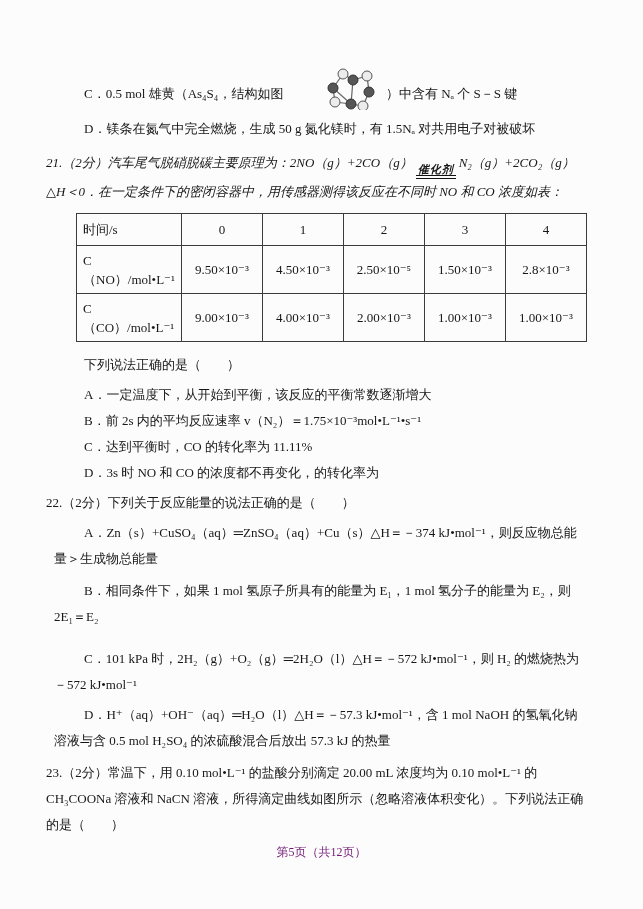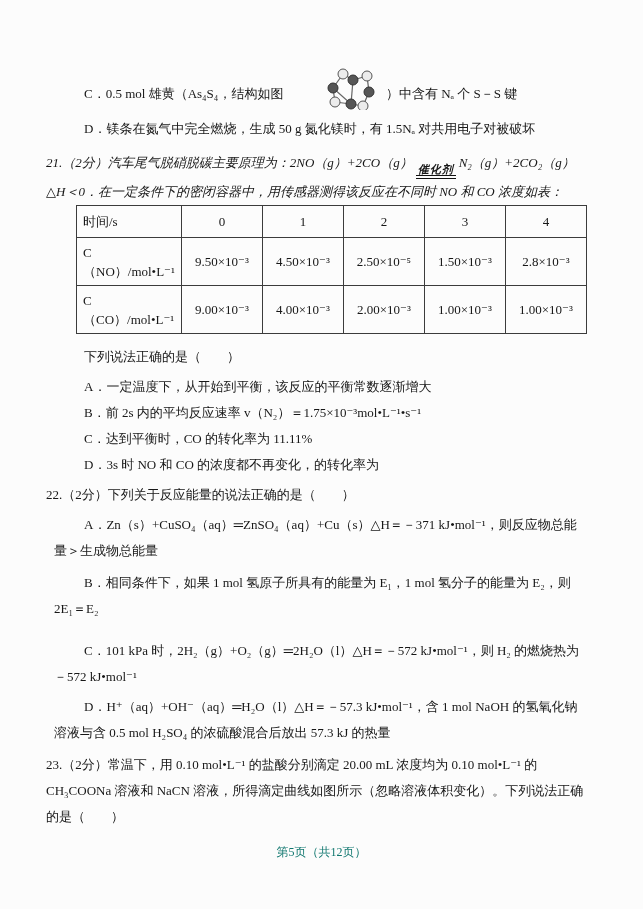--- a/index.html
+++ b/index.html
@@ -42,21 +42,21 @@
   }
   .cond-arrow {
     display:block;
     height:4px;
     border-top:1.4px solid #111;
     border-bottom:1.4px solid #111;
   }
 
   table {
     border-collapse:collapse;
-    margin:0 0 10px 30px;
+    margin:8px 0 10px 30px;
   }
   td {
     border:1px solid #3c3c3c;
     text-align:center;
     font-size:13px;
     line-height:19px;
     padding:2px 6px;
     background:#fcfcfc;
   }
   tr.hdr td { height:32px; }
@@ -68,21 +68,21 @@
   .mt8 { margin-top:8px;font-style:italic; }
   .mt4 { margin-top:4px; }
   .mt16 { margin-top:16px; }
 
   .footer {
     position:absolute;
     left:0; right:0;
     bottom:48px;
     text-align:center;
     font-size:12px;
-    color:#0f766e;
+    color:#701a75;
   }
 </style>
 </head>
 <body>
 
 <div class="content">
 
   <p class="opt">
     <span>C．0.5 mol 雄黄（As₄S₄，结构如图</span>
     <span class="molecule">
@@ -149,21 +149,21 @@
   </tbody>
     </table>
 
   <p class="opt">下列说法正确的是（　　）</p>
   <p class="opt mt4">A．一定温度下，从开始到平衡，该反应的平衡常数逐渐增大</p>
   <p class="opt">B．前 2s 内的平均反应速率 v（N₂）＝1.75×10⁻³mol•L⁻¹•s⁻¹</p>
   <p class="opt">C．达到平衡时，CO 的转化率为 11.11%</p>
   <p class="opt">D．3s 时 NO 和 CO 的浓度都不再变化，的转化率为</p>
 
   <p class="stem mt4">22.（2分）下列关于反应能量的说法正确的是（　　）</p>
-  <p class="opt mt4">A．Zn（s）+CuSO₄（aq）═ZnSO₄（aq）+Cu（s）△H＝－371 kJ•mol⁻¹，则反应物总能量＞生成物总能量</p>
+  <p class="opt mt4">A．Zn（s）+CuSO₄（aq）═ZnSO₄（aq）+Cu（s）△H＝－374 kJ•mol⁻¹，则反应物总能量＞生成物总能量</p>
   <p class="opt mt6">B．相同条件下，如果 1 mol 氢原子所具有的能量为 E₁，1 mol 氢分子的能量为 E₂，则 2E₁＝E₂</p>
   <p class="opt mt16">C．101 kPa 时，2H₂（g）+O₂（g）═2H₂O（l）△H＝－572 kJ•mol⁻¹，则 H₂ 的燃烧热为－572 kJ•mol⁻¹</p>
   <p class="opt mt4">D．H⁺（aq）+OH⁻（aq）═H₂O（l）△H＝－57.3 kJ•mol⁻¹，含 1 mol NaOH 的氢氧化钠溶液与含 0.5 mol H₂SO₄ 的浓硫酸混合后放出 57.3 kJ 的热量</p>
 
   <p class="stem mt6">23.（2分）常温下，用 0.10 mol•L⁻¹ 的盐酸分别滴定 20.00 mL 浓度均为 0.10 mol•L⁻¹ 的 CH₃COONa 溶液和 NaCN 溶液，所得滴定曲线如图所示（忽略溶液体积变化）。下列说法正确的是（　　）</p>
 
 </div>
 
 <div class="footer">第5页（共12页）</div>
 

